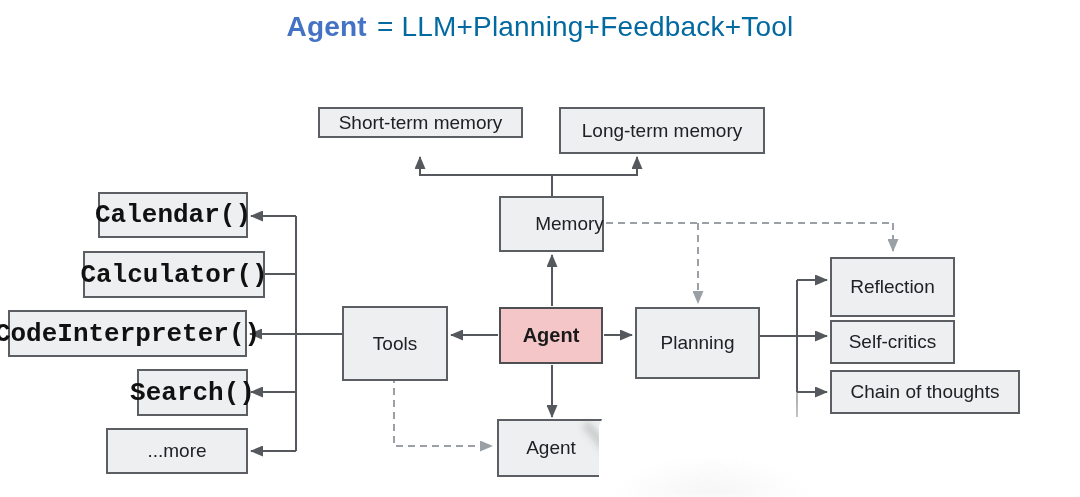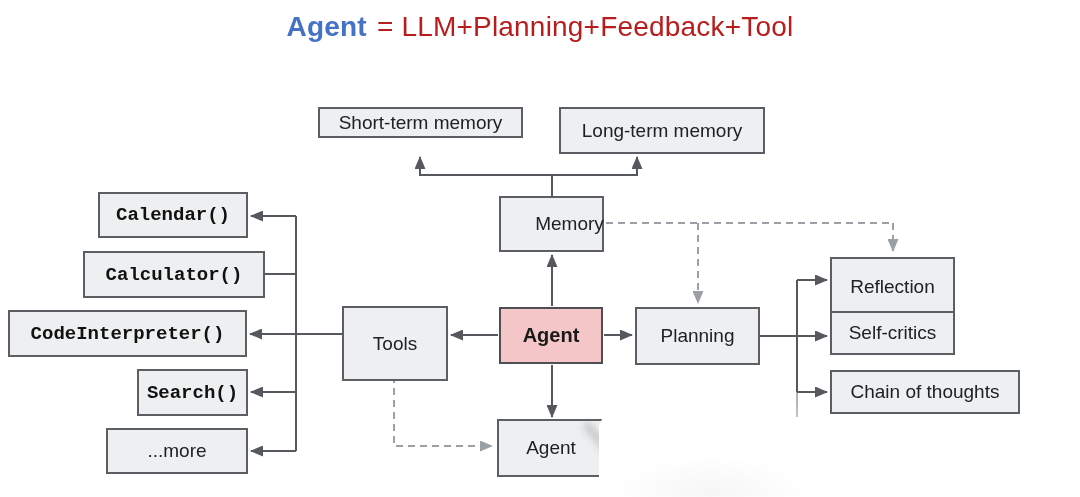--- a/index.html
+++ b/index.html
@@ -16,50 +16,50 @@
   html,body{background:#ffffff;}
   .stage{
     position:relative;width:1080px;height:497px;background:#ffffff;overflow:hidden;
     font-family:"Liberation Sans","DejaVu Sans",sans-serif;color:var(--text);
   }
   .title{
     position:absolute;left:0;top:8px;width:100%;text-align:center;
     font-size:28px;line-height:38px;letter-spacing:.2px;
   }
   .title .term{color:var(--title-accent);font-weight:bold;}
-  .title .def{color:#b91c1c;margin-left:10px;font-weight:400;}
+  .title .def{color:#0369a1;margin-left:10px;font-weight:400;}
   .wires{position:absolute;left:0;top:0;z-index:1;}
   .node{
     position:absolute;z-index:2;display:flex;align-items:center;justify-content:center;
     background:var(--box-fill);border:2px solid var(--box-border);
     font-size:19px;white-space:nowrap;
   }
   .node.mono{
     font-family:"Liberation Mono","DejaVu Sans Mono",monospace;
-    font-weight:bold;font-size:19px;color:#111;
+    font-weight:bold;font-size:26px;color:#111;
   }
   .node.agent{
     background:var(--agent-fill);border-color:var(--agent-border);
     font-weight:bold;font-size:20px;color:#1a1a1a;
   }
   
   #n-stm{left:318px;top:107px;width:205px;height:31px;}
   #n-ltm{left:559px;top:107px;width:206px;height:47px;}
   #n-memory{left:499px;top:196px;width:105px;height:56px;padding-left:36px;}
   #n-calendar{left:98px;top:192px;width:150px;height:46px;}
   #n-calculator{left:83px;top:251px;width:182px;height:47px;}
   #n-codeinterpreter{left:8px;top:310px;width:239px;height:47px;}
   #n-search{left:137px;top:369px;width:111px;height:47px;}
   #n-more{left:106px;top:428px;width:142px;height:46px;text-align:center;}
   #n-tools{left:342px;top:306px;width:106px;height:75px;}
   #n-agent{left:499px;top:307px;width:104px;height:57px;}
-  #n-planning{left:635px;top:307px;width:125px;height:58px;}
+  #n-planning{left:635px;top:307px;width:125px;height:72px;}
   #n-action{left:497px;top:419px;width:108px;height:58px;}
   #n-reflection{left:830px;top:257px;width:125px;height:60px;}
-  #n-selfcritics{left:830px;top:311px;width:125px;height:44px;}
+  #n-selfcritics{left:830px;top:320px;width:125px;height:44px;}
   #n-chain{left:830px;top:370px;width:190px;height:44px;}
   
   .artifact{position:absolute;z-index:3;pointer-events:none;}
   .curl-shadow{
     left:588px;top:421px;width:92px;height:12px;
     transform:rotate(50deg);transform-origin:left top;
     background:linear-gradient(to bottom,rgba(110,110,110,.40),rgba(110,110,110,0));
     filter:blur(3px);
   }
   .white-wedge{

